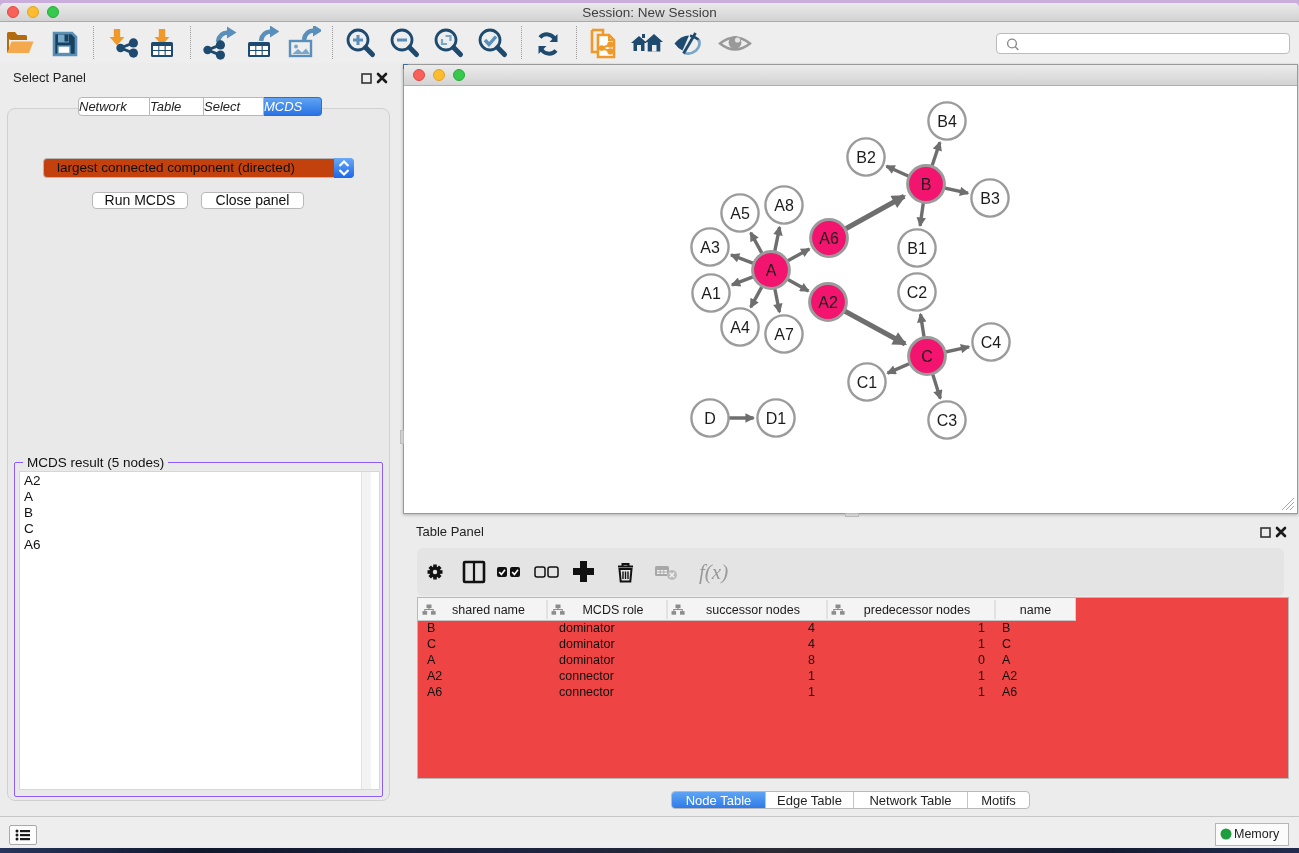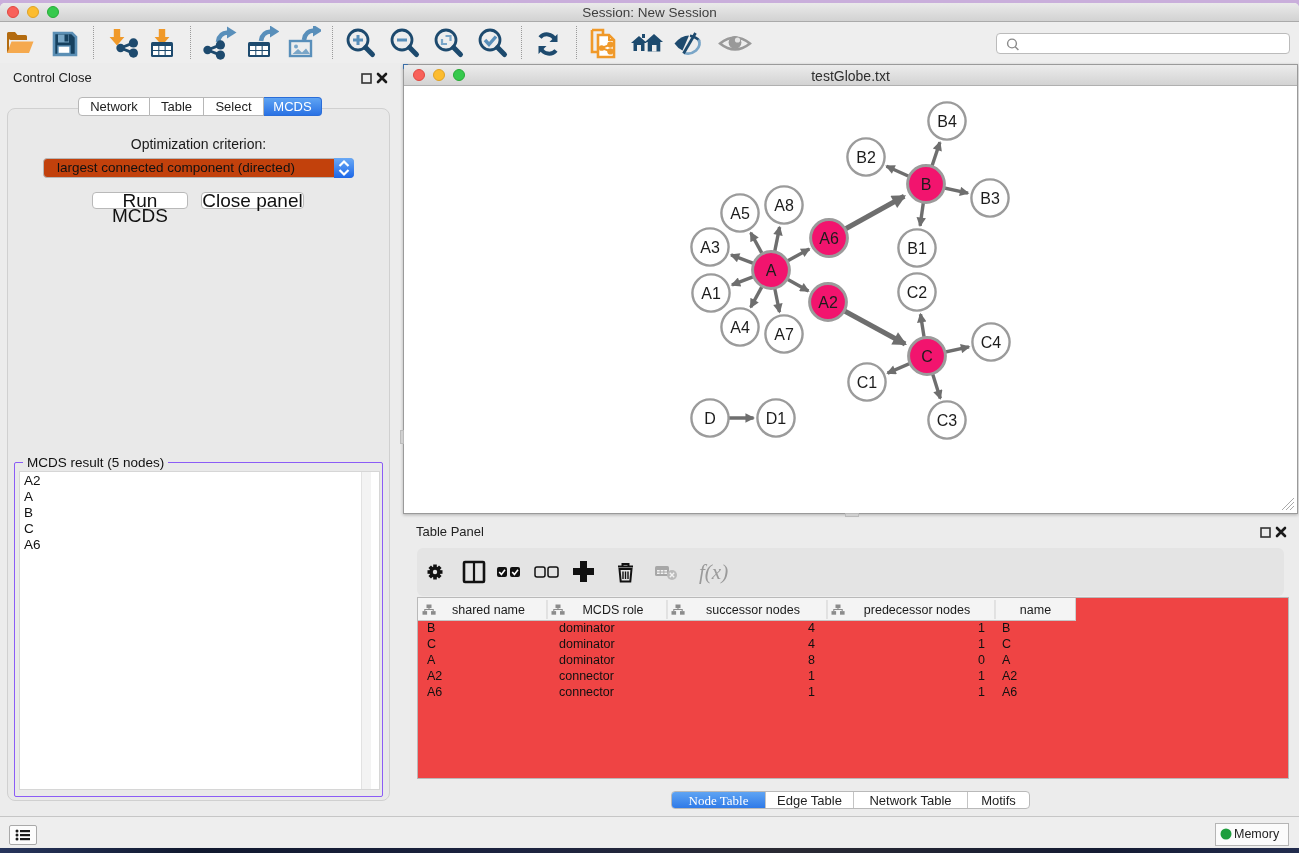--- a/index.html
+++ b/index.html
@@ -13,27 +13,27 @@
 .tl { position:absolute; top:2.5px; width:12px; height:12px; border-radius:50%; }
 #toolbar { position:absolute; top:19px; left:0; width:100%; height:41px; background:#eeeeee; }
 .ti { position:absolute; top:4px; }
 .tsep { position:absolute; top:4px; height:33px; border-left:1px dotted #9a9a9a; }
 #search { position:absolute; left:996px; top:11px; width:294px; height:21px; background:#fff; border:1px solid #bbb; border-radius:4px; }
 
 
 #cphead { position:absolute; left:13px; top:67px; font-size:13px; color:#222; }
 #cppanel { position:absolute; left:7px; top:105px; width:383px; height:693px; background:#e9e9e9; border:1px solid #d0d0d0; border-radius:8px; }
 #cptabs { position:absolute; left:78px; top:94px; height:19px; display:flex; font-size:13px; }
-#cptabs div { border:1px solid #b7b7b7; border-left:none; background:#fff; color:#222; text-align:center; line-height:18px; }
+#cptabs div { border:1px solid #b7b7b7; border-left:none; background:#fff; color:#222; line-height:18px;font-style:italic; }
 #cptabs div:first-child { border-left:1px solid #b7b7b7; border-radius:4px 0 0 4px; }
 #cptabs div.sel { background:linear-gradient(#5fa4f3,#2a72e4); border-color:#2a6dd8; color:#fff; border-radius:0 4px 4px 0; }
 #optlab { position:absolute; left:7px; top:133px; width:383px; text-align:center; font-size:14px; color:#1a1a1a; }
 #combo { position:absolute; left:43px; top:155px; width:311px; height:20px; background:#c2410c; border:1px solid #b6b6b6; border-radius:4px; font-size:13.5px; color:#111; line-height:18px; padding-left:13px; }
 #combo .step { position:absolute; right:-1px; top:-1px; width:20px; height:20px; background:linear-gradient(#6aa9f5,#1c67e8); border-radius:0 4px 4px 0; }
-.btn { position:absolute; top:189px; height:17px; background:#fff; border:1px solid #b9b9b9; border-radius:4px; font-size:19px; color:#111; text-align:center; line-height:15px; }
+.btn { position:absolute; top:189px; height:17px; background:#fff; border:1px solid #b9b9b9; border-radius:4px; font-size:14px; color:#111; text-align:center; line-height:15px; }
 #fieldset { position:absolute; left:14px; top:459px; width:369px; height:335px; border:1px solid #8b5cf6; border-radius:2px; }
 #fieldset .lab { position:absolute; left:8px; top:-8px; background:#e9e9e9; padding:0 4px; font-size:13.5px; color:#111; }
 #mlist { position:absolute; left:4px; top:8px; width:361px; height:319px; background:#fff; border:1px solid #d6d6d6; font-size:13.5px; color:#111; line-height:16px; padding:1px 0 0 4px; }
 #mlist .sb { position:absolute; right:8px; top:0; width:10px; height:100%; background:#f3f3f3; border-left:1px solid #e2e2e2; }
 
 
 #netwin { position:absolute; left:403px; top:61px; width:895px; height:450px; background:#fff; border:1px solid #9a9a9a; box-shadow:0 1px 3px rgba(0,0,0,.25); }
 #nettitle { position:absolute; top:0; left:0; width:100%; height:21px; background:linear-gradient(#ececec,#d3d3d3); border-bottom:1px solid #b0b0b0; }
 #nettitle .t { position:absolute; top:3px; width:100%; text-align:center; font-size:14px; color:#2e2e2e; }
 #graph { position:absolute; left:0px; top:22px; }
@@ -44,21 +44,21 @@
 #tptbar { position:absolute; left:417px; top:545px; width:867px; height:48px; background:#e4e4e4; border-radius:6px;text-align:right; }
 #tptools { position:absolute; left:0px; top:6px; }
 #ttable { position:absolute; left:417px; top:594px; width:872px; height:182px; background:#ef4444; border:1px solid #b9b9b9; }
 #theadrow { position:absolute; left:0; top:0; width:658px; height:23px; background:#f4f4f4; border-bottom:1px solid #c4c4c4; border-right:1px solid #cfcfcf; }
 .ht { font-size:12.5px; fill:#1a1a1a; font-family:"Liberation Sans",sans-serif; }
 .trow { position:absolute; left:417px; height:16px; font-size:12.5px; color:#111; }
 .trow span { position:absolute; top:0; }
 .trow .rr { text-align:right; }
 #btabs { position:absolute; left:671px; top:788px; height:18px; display:flex; font-size:13px; border:1px solid #b9b9b9; border-radius:4px; background:#fff; overflow:hidden; }
 #btabs div { border-left:1px solid #c4c4c4; color:#222; text-align:center; line-height:18px; }
-#btabs div:first-child { border-left:none;font-family:Liberation Serif, serif; }
+#btabs div:first-child { border-left:none; }
 #btabs div.sel { background:linear-gradient(#5fa4f3,#2f7ae8); color:#fff; }
 
 
 #statusbar { position:absolute; left:0; top:813px; width:100%; height:31px; background:#eeeeee; border-top:1px solid #c6c6c6; }
 #lbtn { position:absolute; left:9px; top:8px; width:28px; height:20px; background:#fcfcfc; border:1px solid #a9a9a9; border-radius:2px; }
 #membtn { position:absolute; left:1215px; top:6px; width:74px; height:23px; background:#fbfbfb; border:1px solid #b5b5b5; font-size:12.5px; color:#222; line-height:21px; }
 #deskbot { position:absolute; top:848px; left:0; width:100%; height:5px; background:linear-gradient(90deg,#27355c,#10182e 15%,#1c2340 40%,#2a2a33 60%,#141b33 85%,#222c4e); }
 </style></head>
 <body>
 <div id="root">
@@ -200,33 +200,32 @@
         <div class="tsep" style="left:190px"></div>
         <div class="tsep" style="left:332px"></div>
         <div class="tsep" style="left:521px"></div>
         <div class="tsep" style="left:576px"></div>
     <div id="search"><svg style="margin:1px 0 0 6px" width="20" height="19" viewBox="0 0 20 19">
             <circle cx="9" cy="8.5" r="4.4" fill="none" stroke="#8a8a8a" stroke-width="1.4"></circle>
             <line x1="12.2" y1="11.8" x2="15.4" y2="15" stroke="#8a8a8a" stroke-width="1.4"></line>
           </svg></div>
   </div>
 
-  <div id="cphead">Control Close</div>
+  <div id="cphead">Select Panel</div>
   <svg class="abs" style="left:359px; top:68px;" width="32" height="15" viewBox="0 0 32 15">
         <rect x="3" y="3" width="9" height="9" fill="none" stroke="#333" stroke-width="1.6"></rect>
         <path d="M19,3 l8,8 M27,3 l-8,8" stroke="#1a1a1a" stroke-width="2.6" stroke-linecap="round"></path>
       </svg>
   <div id="cppanel"></div>
   <div id="cptabs">
     <div style="width:72px">Network</div>
         <div style="width:54px">Table</div>
         <div style="width:60px">Select</div>
         <div class="sel" style="width:58px">MCDS</div>
   </div>
-  <div id="optlab">Optimization criterion:</div>
   <div id="combo">largest connected component (directed)
     <div class="step"><svg width="20" height="20" viewBox="0 0 20 20">
             <path d="M5.5,8 L10,3.5 L14.5,8" fill="none" stroke="#fff" stroke-width="2.2"></path>
             <path d="M5.5,12 L10,16.5 L14.5,12" fill="none" stroke="#fff" stroke-width="2.2"></path>
           </svg></div>
   </div>
   <div class="btn" style="left:92px; width:96px;">Run MCDS</div>
   <div class="btn" style="left:201px; width:103px;">Close panel</div>
   <div id="fieldset">
     <div class="lab">MCDS result (5 nodes)</div>
@@ -234,21 +233,20 @@
   </div>
 
   <div id="netwin">
     <svg class="abs" style="left:-1px;top:-1px" width="6" height="6" viewBox="0 0 6 6">
           <path d="M0,0 h5.5 l-5.5,5.5 z" fill="#3a6ea8"></path>
         </svg>
     <div id="nettitle">
       <div class="tl" style="left:9px; top:4px; background:#f8615a; border:1px solid #e14840;"></div>
       <div class="tl" style="left:29px; top:4px; background:#fcbc2f; border:1px solid #e0a224;"></div>
       <div class="tl" style="left:49px; top:4px; background:#36c94d; border:1px solid #27ab37;"></div>
-      <div class="t">testGlobe.txt</div>
     </div>
     <svg id="graph" width="893" height="427" viewBox="0 0 893 427">
 <defs>
             <marker id="arr" viewBox="0 0 10 10" refX="8.5" refY="5" markerWidth="3.6" markerHeight="2.8" orient="auto">
               <path d="M0,0 L10,5 L0,10 z" fill="#6e6e6e"></path>
             </marker>
           </defs>
 <line x1="367.0" y1="183.0" x2="346.7" y2="145.8" stroke="#6e6e6e" stroke-width="3.4" marker-end="url(#arr)"></line>
 <line x1="367.0" y1="183.0" x2="375.6" y2="140.1" stroke="#6e6e6e" stroke-width="3.4" marker-end="url(#arr)"></line>
 <line x1="367.0" y1="183.0" x2="327.1" y2="167.9" stroke="#6e6e6e" stroke-width="3.4" marker-end="url(#arr)"></line>

